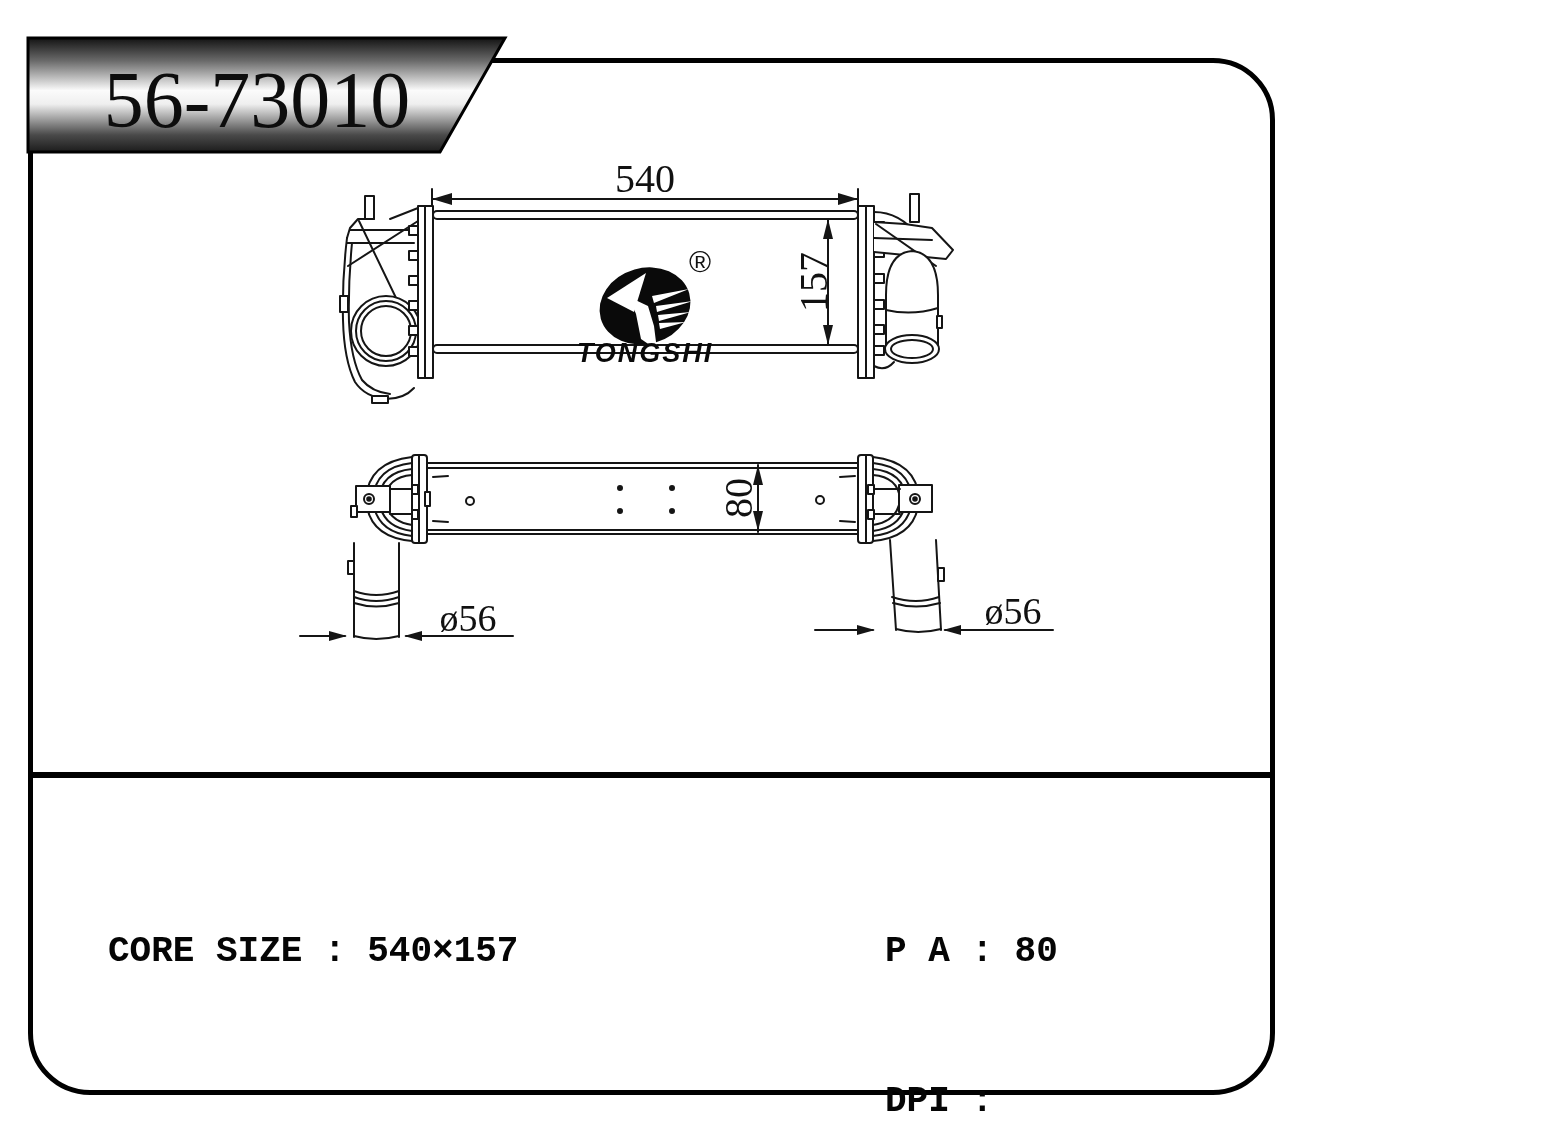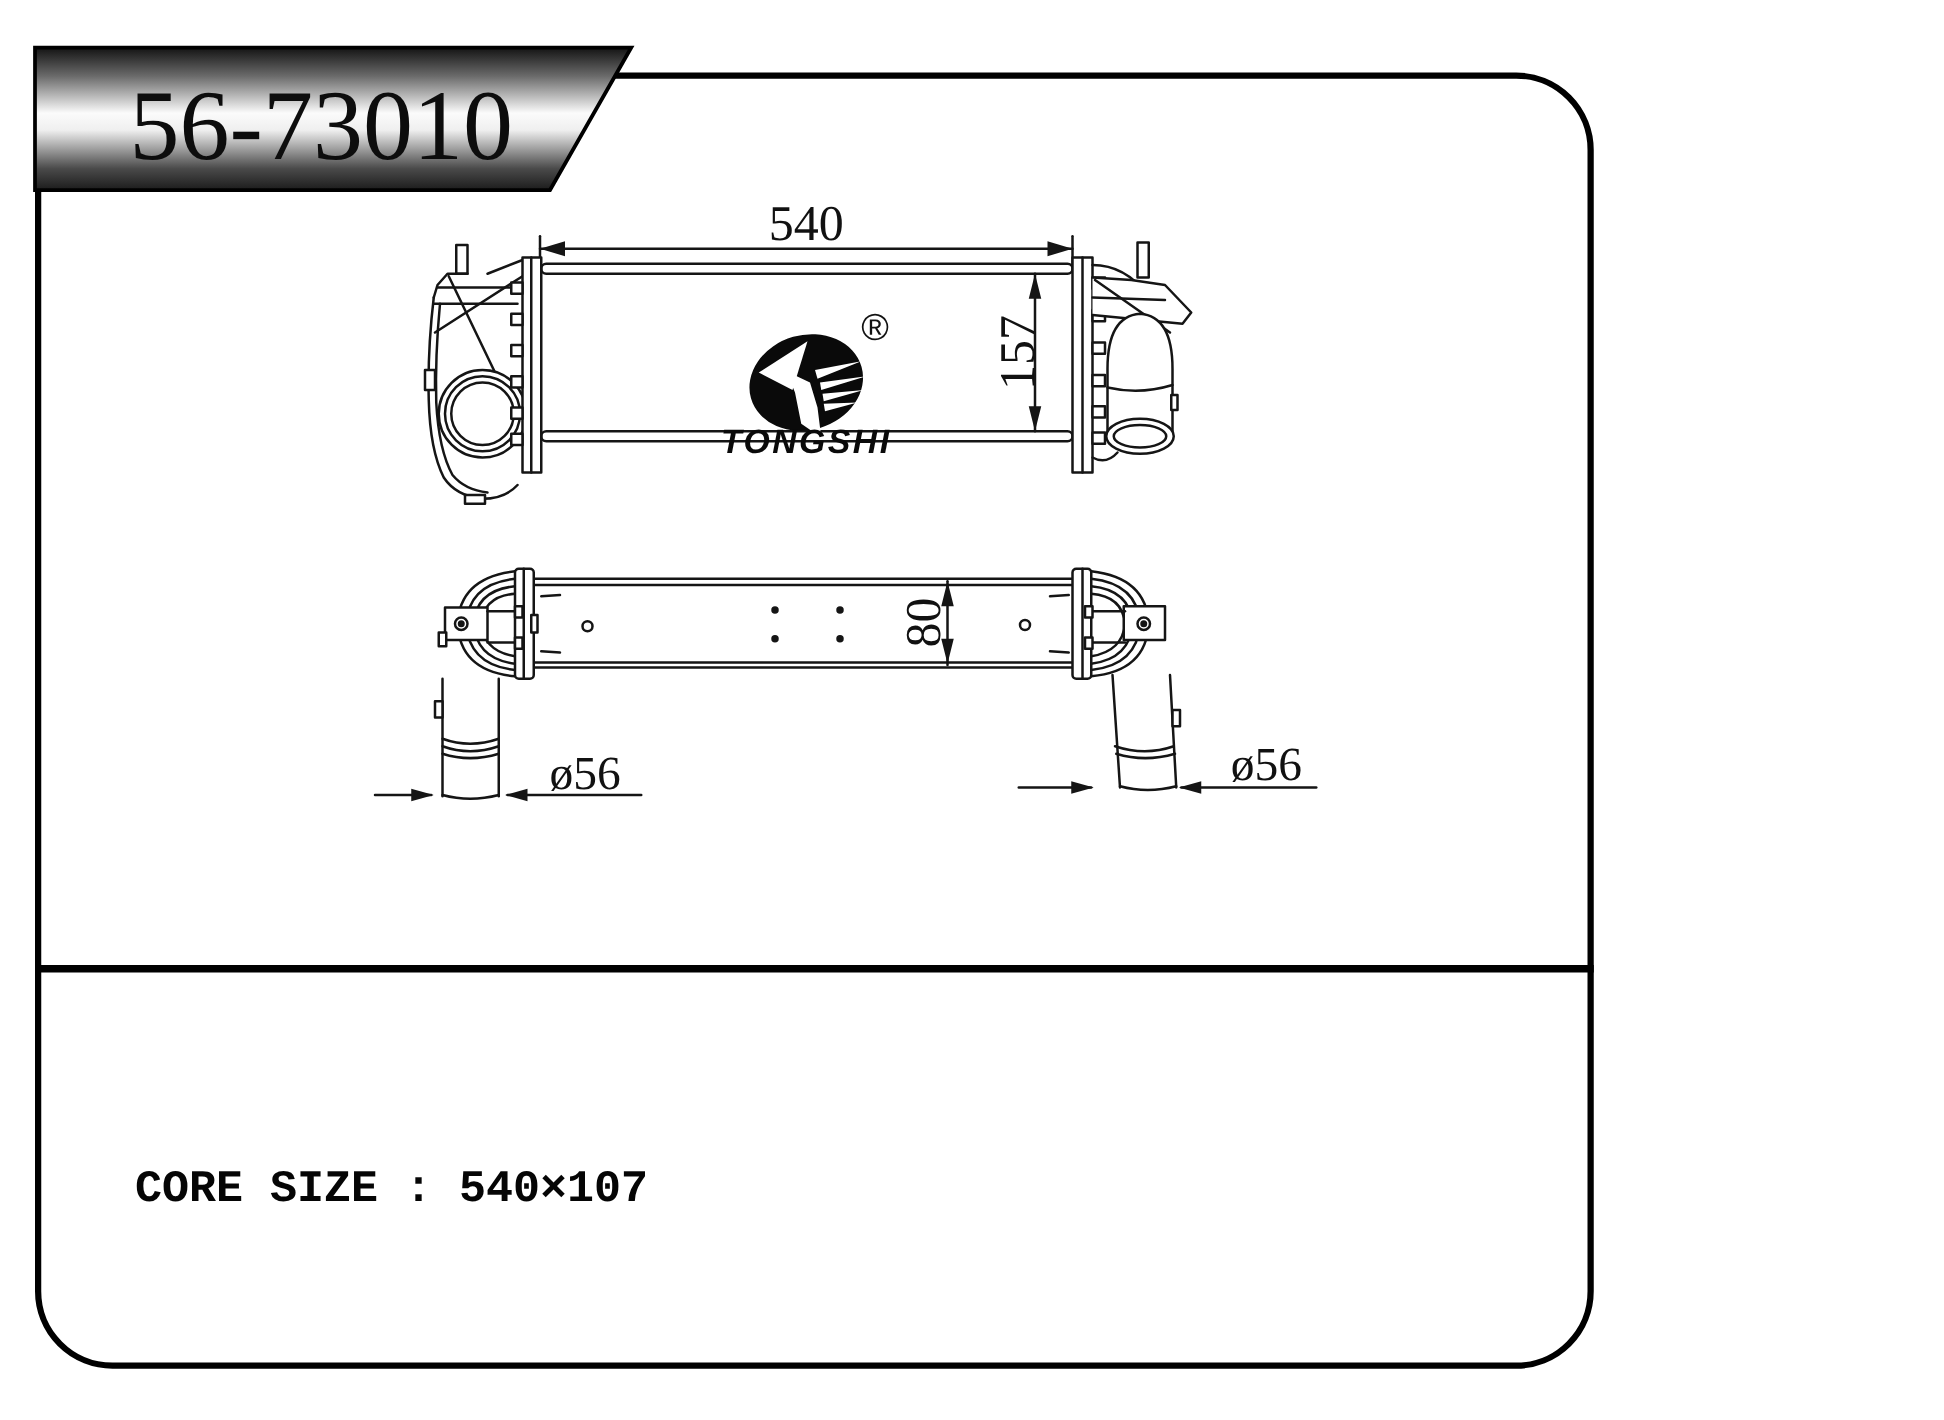--- a/index.html
+++ b/index.html
@@ -231,20 +231,22 @@
       <line x1="815" y1="630" x2="873" y2="630"></line>
       <polygon points="875,630 857,625 857,635" fill="#151515" stroke="none"></polygon>
       <polygon points="943,630 961,625 961,635" fill="#151515" stroke="none"></polygon>
       <line x1="945" y1="630" x2="1053" y2="630"></line>
       <text x="1013" y="624" text-anchor="middle" class="dim-small" stroke="none">ø56</text>
     </g>
   </g>
 </svg>
 
 <div class="spec-col left">
-  <div>CORE SIZE : 540×107</div>
+  <div>CORE SIZE : 540×157</div>
   
   
 </div>
 <div class="spec-col right">
+  <div>P A : 80</div>
+  <div>DPI :</div>
   
   
 </div>
 
 </body></html>

